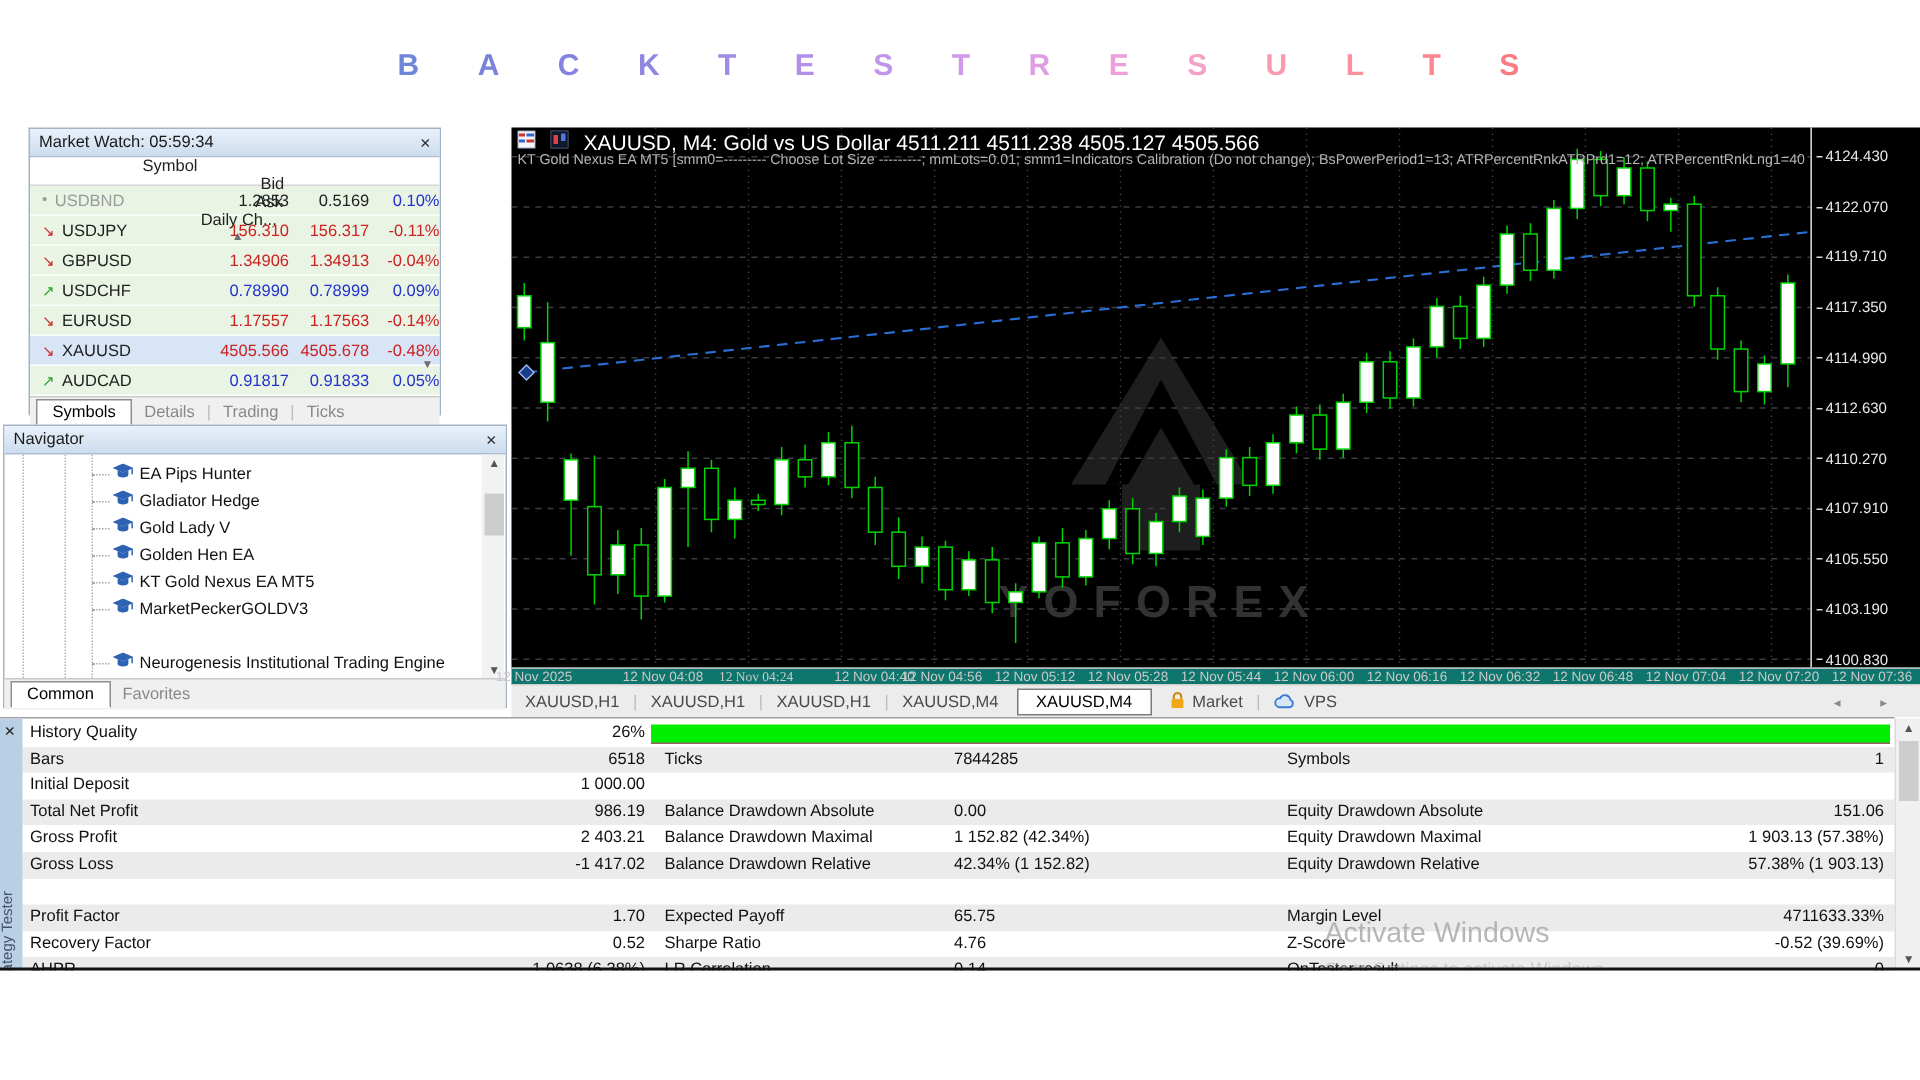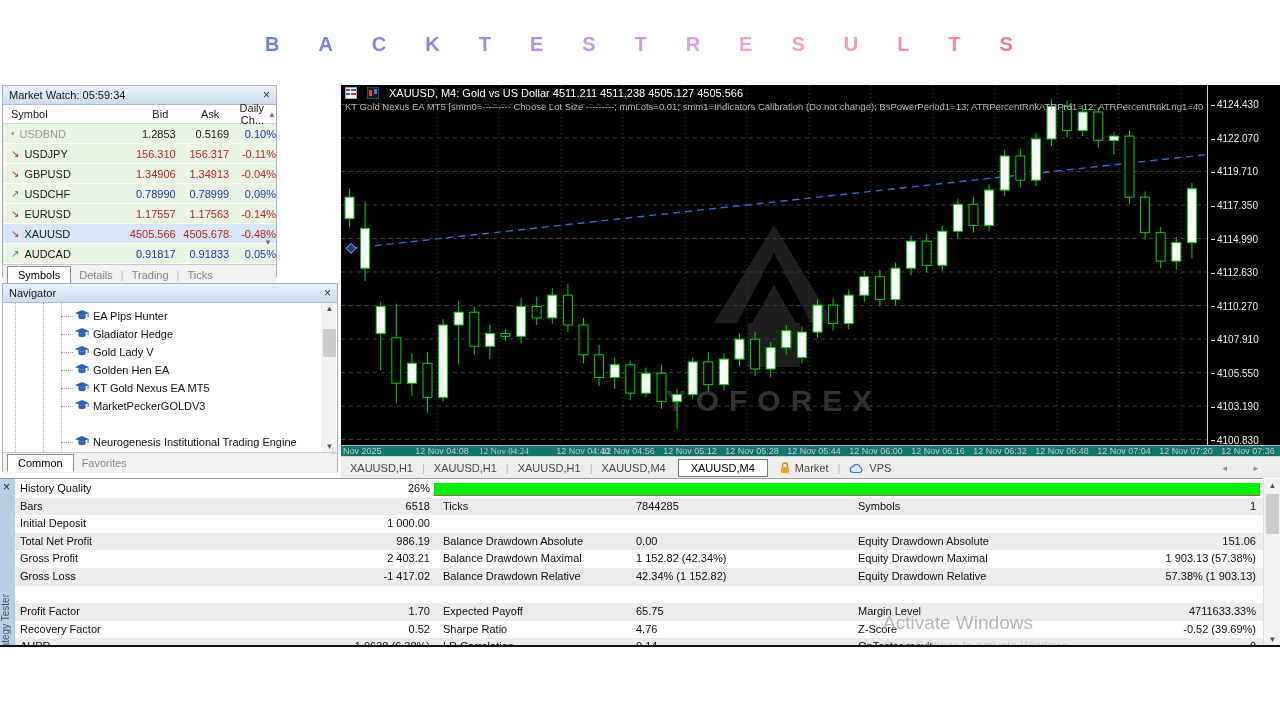--- a/index.html
+++ b/index.html
@@ -14,40 +14,40 @@
   .ptitle{height:18px;background:linear-gradient(#e9f1fa,#ccdcee);border-bottom:1px solid #aebecf;
           display:flex;align-items:center;padding:0 6px;font-size:11px;color:#1a1a1a;}
   .ptitle .x{margin-left:auto;color:#333;font-size:12px;line-height:10px;cursor:default;}
   .tabbar{height:20px;background:#f0f0f0;display:flex;align-items:center;font-size:11px;color:#888;
           border-top:1px solid #c9c9c9;}
   .tab-active{background:#fff;border:1px solid #8f8f8f;border-bottom:1px solid #fff;color:#000;
               padding:2px 10px;margin-left:4px;}
   .tab-idle{padding:2px 8px;}
   .tabsep{color:#bbb;}
   
-  #mw-head{display:flex;height:18px;border-bottom:1px solid #d5d5d5;background:#fff;align-items:center;color:#222;}
+  #mw-head{display:flex;height:18px;border-bottom:1px solid #d5d5d5;background:#fff;align-items:center;color:#222;flex-direction:column;}
   .mw-row{display:flex;height:19px;align-items:center;border-bottom:1px solid #fbfdfb;}
   .mw-sym{width:131px;padding-left:8px;display:flex;align-items:center;gap:5px;}
   .mw-bid{width:66px;text-align:right;}
   .mw-ask{width:64px;text-align:right;}
   .mw-chg{width:56px;text-align:right;}
   .scr{color:#6f6f6f;font-size:8px;}
   
   .nav-item{position:absolute;left:0;width:100%;height:18px;display:flex;align-items:center;}
   .nav-stub{width:12px;border-top:1px dotted #a8a8a8;margin-left:58px;}
   .nav-ico{margin:0 4px 0 2px;}
   .dotv{position:absolute;border-left:1px dotted #b3b3b3;top:0;bottom:0;}
   
   #plot{left:341px;top:85px;width:866px;height:360px;background:#000;}
   #paxis{left:1207px;top:85px;width:73px;height:360px;background:#000;border-left:1px solid #cfcfcf;}
   .pl{position:absolute;left:3px;color:#ececec;font-size:10px;white-space:nowrap;}
   .pl:before{content:"";display:inline-block;width:4px;height:1px;background:#dcdcdc;vertical-align:middle;margin-right:2px;}
   #taxis{left:341px;top:445px;width:939px;height:11px;background:#0f766e;border-top:1px solid #b9b9b9;}
   .tl{position:absolute;top:0px;color:#c9c9c9;font-size:9px;width:70px;text-align:center;white-space:nowrap;}
-  #chart-title{left:4px;top:2px;color:#fff;font-size:11px;white-space:nowrap;display:flex;gap:5px;align-items:flex-start;}
+  #chart-title{left:4px;top:2px;color:#fff;font-size:14px;white-space:nowrap;display:flex;gap:5px;align-items:flex-start;}
   #ea-line{left:4px;top:16px;width:858px;color:#b5b5b5;font-size:9.5px;white-space:nowrap;overflow:hidden;}
   
   #ctabs{left:341px;top:456px;width:939px;height:21px;background:#ececec;border-top:1px solid #d0d0d0;
          display:flex;align-items:center;font-size:11px;color:#4a4a4a;}
   .ctab{padding:2px 9px;}
   .ctab-active{background:#fff;border:1px solid #7a7a7a;padding:2px 12px;color:#000;margin:0 3px;}
   .cico{display:inline-block;vertical-align:-2px;margin-right:5px;}
   #ctab-arrows{margin-left:auto;margin-right:10px;color:#8a8a8a;font-size:9px;letter-spacing:12px;}
   
   #tester{left:0;top:478px;width:1263px;height:168px;background:#fff;border-top:1px solid #9f9f9f;overflow:hidden;}
@@ -83,21 +83,21 @@
     <span style="color: rgb(208, 153, 233);">T</span>
     <span style="color: rgb(223, 157, 228);">R</span>
     <span style="color: rgb(236, 159, 217);">E</span>
     <span style="color: rgb(246, 160, 200);">S</span>
     <span style="color: rgb(250, 154, 176);">U</span>
     <span style="color: rgb(251, 144, 160);">L</span>
     <span style="color: rgb(252, 134, 145);">T</span>
     <span style="color: rgb(252, 123, 131);">S</span>
   </div>
 
-<div class="abs panel" style="left:2px;top:85px;width:275px;height:192px;">
+<div class="abs panel" style="left:19px;top:85px;width:275px;height:192px;">
   <div class="ptitle">
     <span>Market Watch: 05:59:34</span>
     <span class="x">×</span>
   </div>
   <div id="mw-head">
     <span class="mw-sym">Symbol</span>
     <span class="mw-bid">Bid</span>
     <span class="mw-ask">Ask</span>
     <span class="mw-chg">Daily Ch...</span>
     <span class="scr" style="margin-left:4px;">▲</span>

